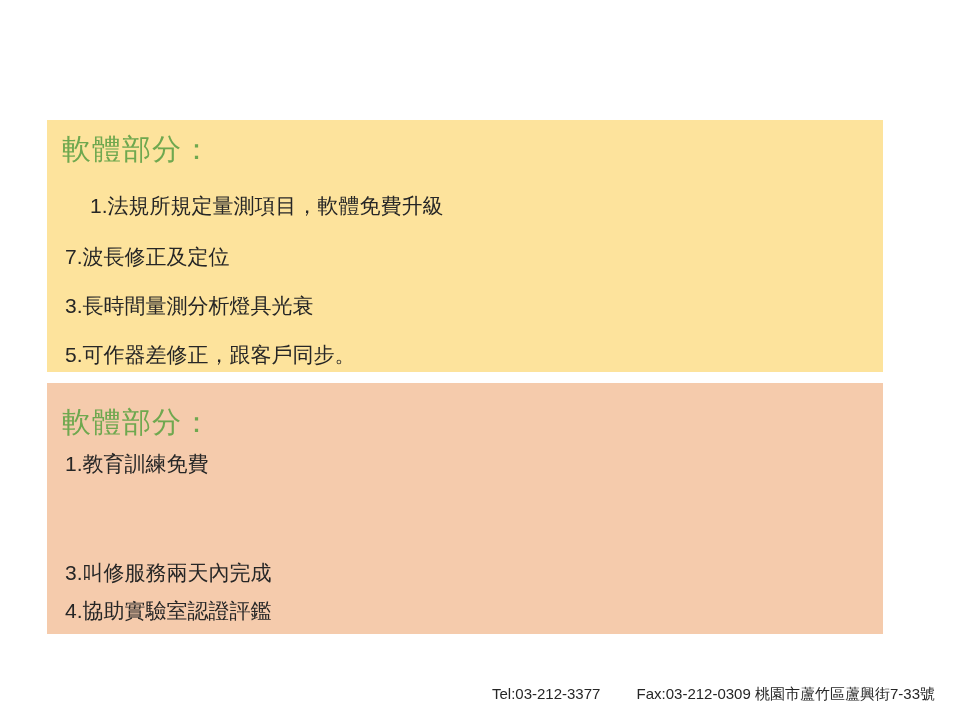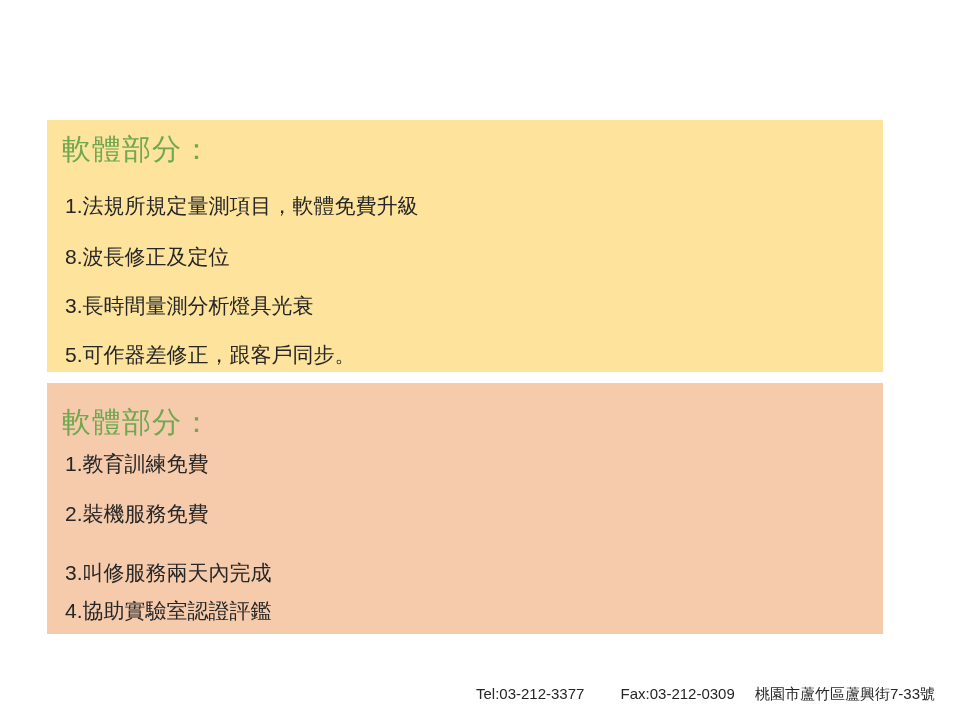--- a/index.html
+++ b/index.html
@@ -46,58 +46,57 @@
   .box-software .box-title { top: 12px; }
   .box-service .box-title { top: 22px; }
   .row {
     position: absolute;
     left: 18px;
     font-size: 21px;
     line-height: 26px;
     color: var(--body-text, #262626);
     white-space: nowrap;
   }
-  .box-software .row-1 { top: 73px; }
+  .box-software .row-1 { top: 73px; margin-left: 25px; }
   .box-software .row-2 { top: 124px; }
   .box-software .row-3 { top: 173px; text-align: right; }
   .box-software .row-4 { top: 222px; }
   .box-service .row-1 { top: 68px; text-align: right; }
   .box-service .row-2 { top: 118px; }
   .box-service .row-3 { top: 177px; }
   .box-service .row-4 { top: 215px; }
   .footer {
     position: absolute;
     right: 25px;
     bottom: 16px;
     font-size: 15px;
     line-height: 20px;
     color: var(--footer-text, #262626);
     white-space: nowrap;
   }
   .footer span { display: inline-block; }
   .footer .seg-fax { margin-left: 32px; }
-  .footer .seg-address { margin-left: 16px; }
+  .footer .seg-address { }
 </style>
 </head>
 <body>
 
 <div class="slide">
 
   <div class="box box-software">
     <div class="box-title">軟體部分：</div>
     <div class="row row-1">1.法規所規定量測項目，軟體免費升級</div>
-    <div class="row row-2">8.波長修正及定位</div>
+    <div class="row row-2">7.波長修正及定位</div>
     <div class="row row-3">3.長時間量測分析燈具光衰</div>
     <div class="row row-4">5.可作器差修正，跟客戶同步。</div>
   </div>
 
   <div class="box box-service">
     <div class="box-title">軟體部分：</div>
     <div class="row row-1">1.教育訓練免費</div>
-    <div class="row row-2">2.裝機服務免費</div>
     <div class="row row-3">3.叫修服務兩天內完成</div>
     <div class="row row-4">4.協助實驗室認證評鑑</div>
   </div>
 
   <div class="footer">
     <span class="seg-tel">Tel:03-212-3377</span>
     <span class="seg-fax">Fax:03-212-0309</span>
     <span class="seg-address">桃園市蘆竹區蘆興街7-33號</span>
   </div>
 

